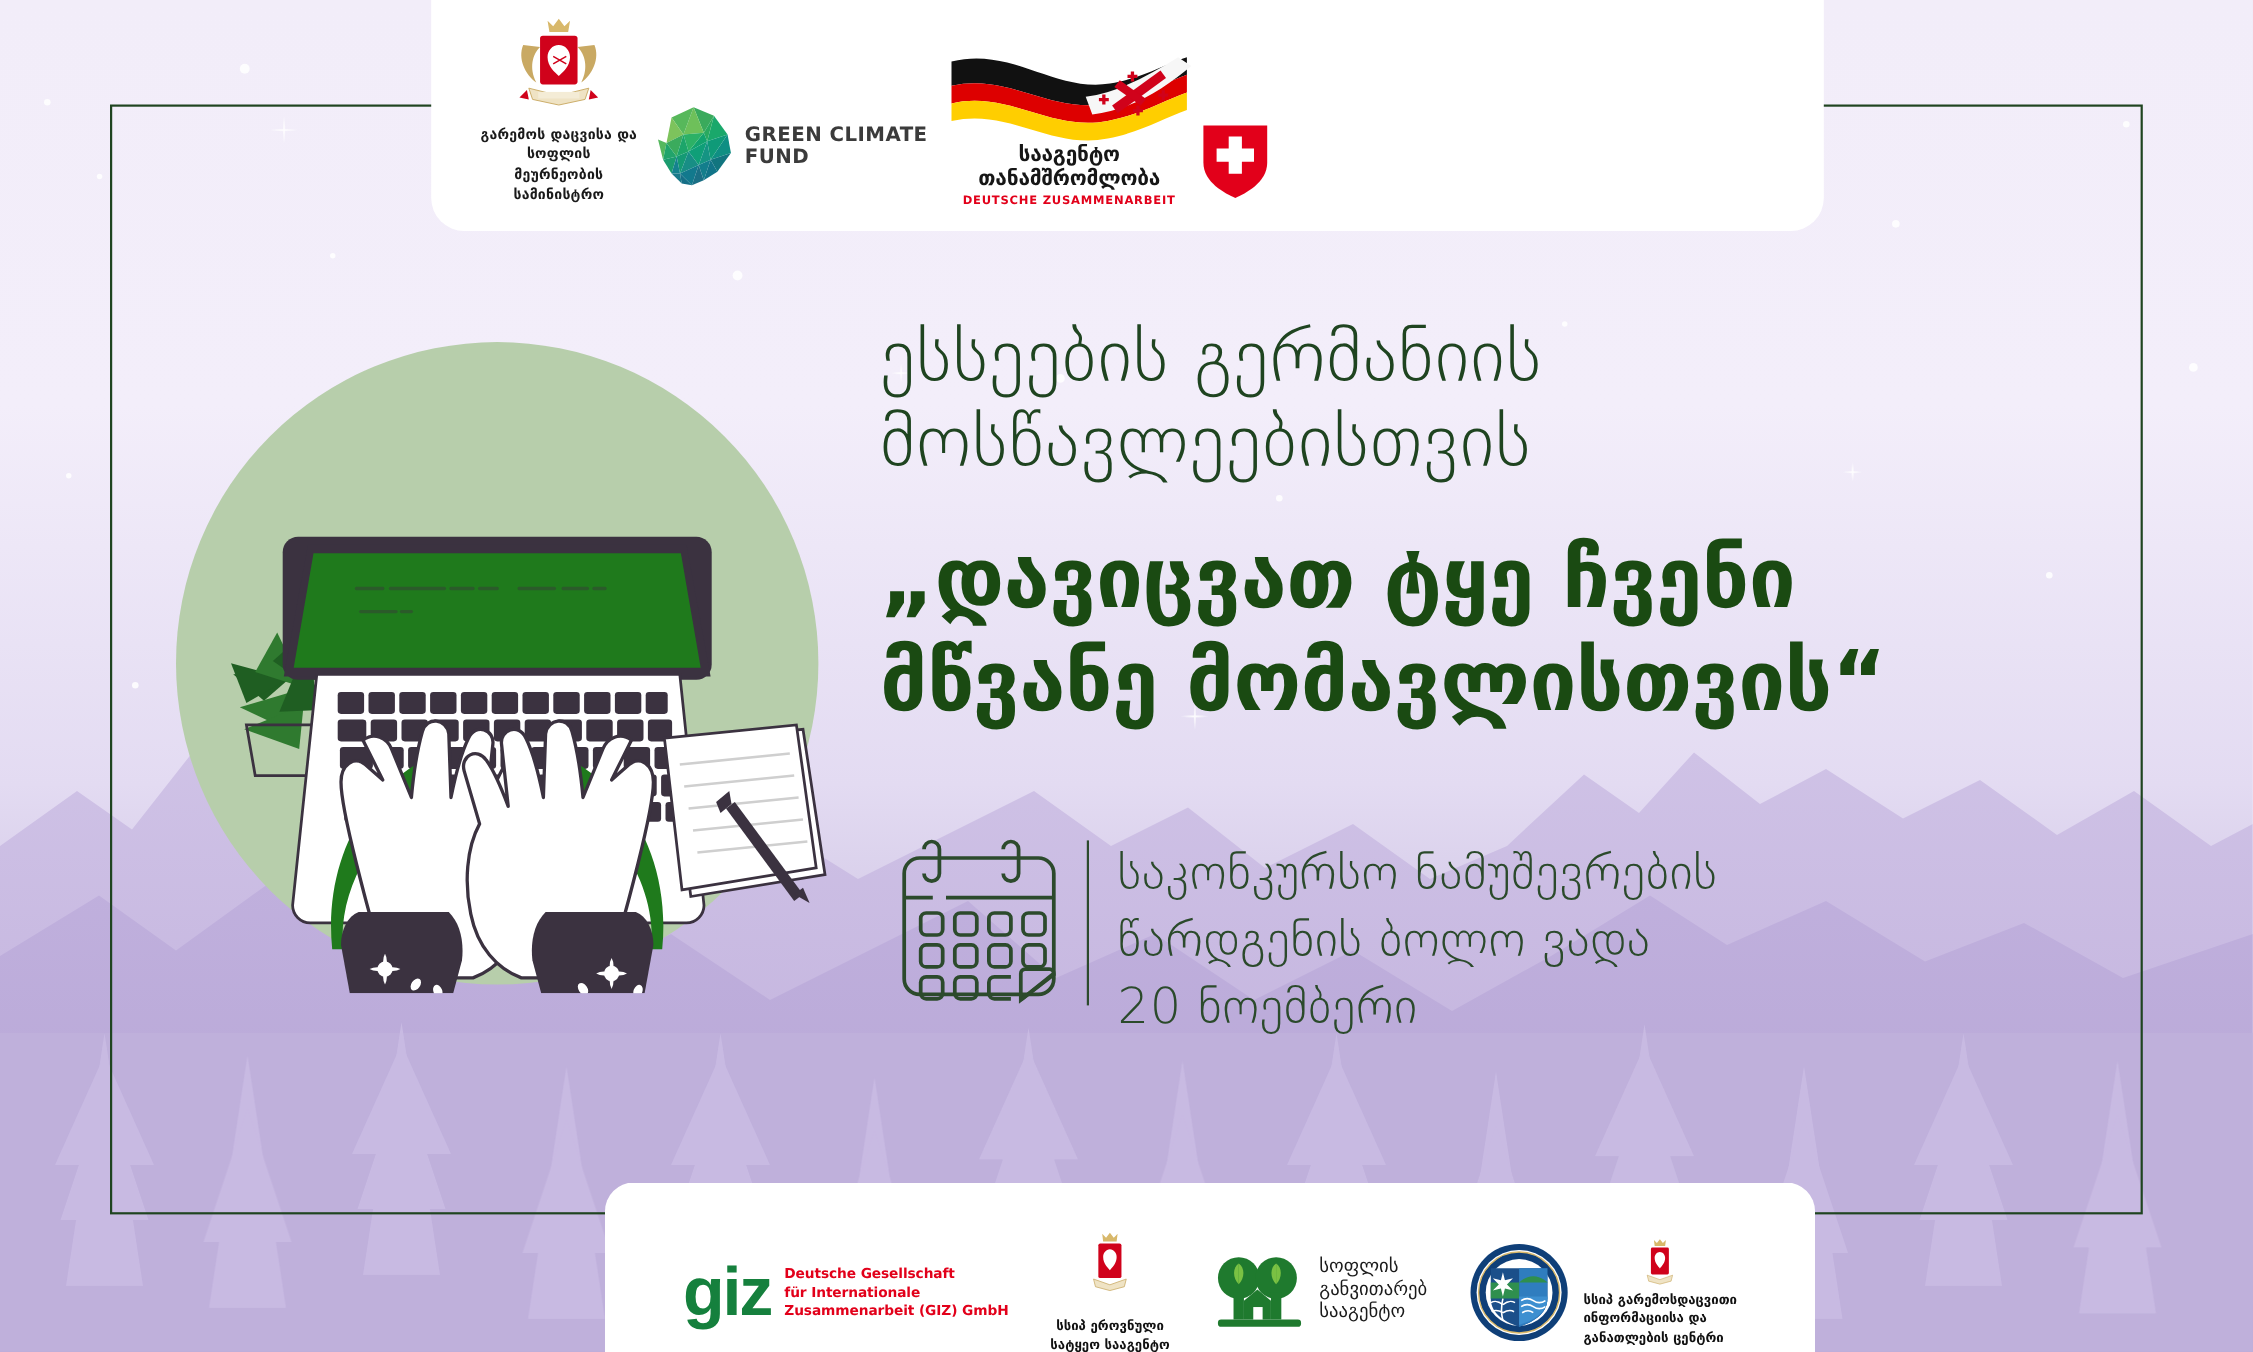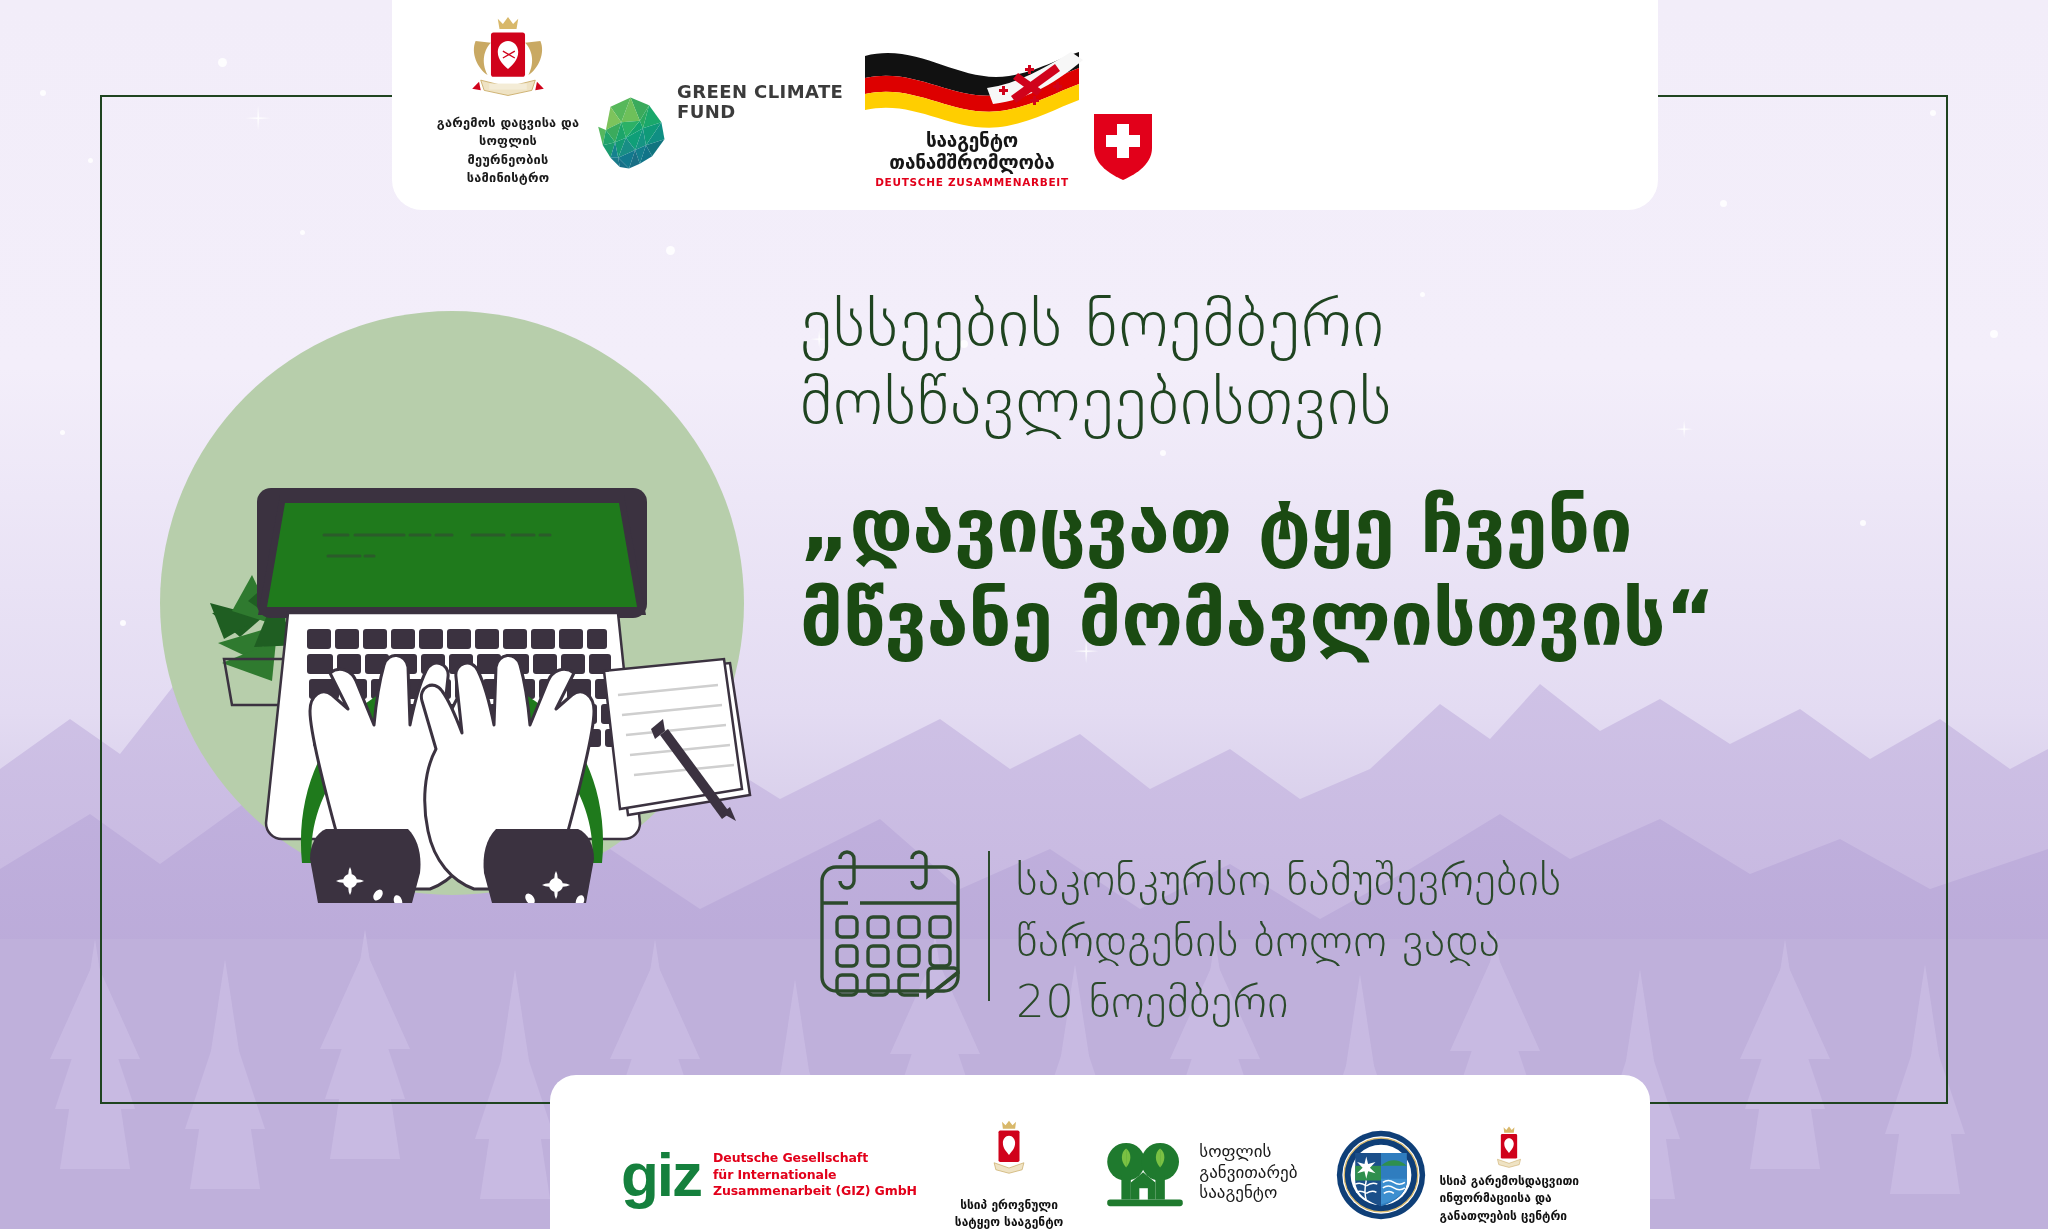--- a/index.html
+++ b/index.html
@@ -49,21 +49,21 @@
 
   
   .gov-logo { width:200px; padding-left:32px; }
   .gov-emblem { width:86px; height:92px; margin:0 auto 10px; display:block; }
   .gov-text {
     font-size:12.8px; font-weight:bold; color:#1a1a1a; text-align:center;
     line-height:1.45; letter-spacing:.2px; white-space:pre-line;
   }
 
   
-  .gcf { display:flex; align-items:flex-start; gap:8px; width:260px; justify-content:center; padding-bottom:4px;}
+  .gcf { display:flex; align-items:center; gap:8px; width:260px; justify-content:center; padding-bottom:4px;}
   .gcf-text { font-size:18px; font-weight:bold; color:#3b3b3b; line-height:1.12; letter-spacing:.4px; }
 
   
   .gerco { width:240px; text-align:center; }
   .gerco-text1 { font-size:19px; font-weight:bold; color:#161616; line-height:1.12; letter-spacing:-.2px; white-space:pre-line;}
   .gerco-text2 { font-size:10.5px; font-weight:bold; color:#e2001a; letter-spacing:.7px; margin-top:3px;}
 
   
   .swiss { display:flex; gap:14px; width:430px; align-items:flex-start; padding-bottom:6px;}
   .swiss-lines { font-size:15px; color:#2e2e2e; line-height:1.42; white-space:pre-line; }
@@ -96,21 +96,21 @@
     font-size:67px; color:#1f4420; line-height:1.16; letter-spacing:1px;
     font-weight:300; font-family:"DejaVu Sans","Liberation Sans",sans-serif;
     white-space:pre-line;
   }
   .headline {
     margin-top:40px;
     font-size:76px; font-weight:bold; color:#1a4a12; line-height:1.22;
     letter-spacing:-.5px; white-space:pre-line;
   }
   .deadline-row {
-    position:absolute; left:810px; top:845px; display:flex; align-items:flex-start; gap:0;
+    position:absolute; left:810px; top:758px; display:flex; align-items:flex-start; gap:0;
   }
   .cal-icon { width:160px; height:165px; flex:0 0 auto; }
   .divider { width:2px; background:#2c4a2c; height:150px; margin:6px 26px 0 18px; flex:0 0 auto;}
   .deadline-text {
     font-size:45px; color:#2b4a2b; line-height:1.36; font-weight:300; letter-spacing:.5px;
     white-space:pre-line; padding-top:4px;
   }
 </style>
 </head>
 <body>
@@ -456,21 +456,21 @@
       <line x1="478" y1="452" x2="578" y2="442"></line>
       <line x1="482" y1="472" x2="582" y2="462"></line>
     </g>
     <path d="M508 432 l8 -6 l62 84 l-8 6 Z" fill="#3b3240"></path>
     <path d="M503 436 l10 -8 l-2 -12 l-12 10 Z" fill="#3b3240"></path>
     <path d="M570 510 l8 -6 l6 14 Z" fill="#3b3240"></path>
   </g>
 </svg>
 
 <div class="content">
-  <div class="kicker">ესსეების ნოემბერი
+  <div class="kicker">ესსეების გერმანიის
 მოსწავლეებისთვის</div>
   <div class="headline">„დავიცვათ ტყე ჩვენი
 მწვანე მომავლისთვის“</div>
 </div>
 
 <div class="deadline-row">
   <svg class="cal-icon" viewBox="0 0 160 165">
     <g fill="none" stroke="#2c4a2c" stroke-width="3.4">
       <path d="M30 14 a7 7 0 0 1 14 0 v22 a7 7 0 0 1 -14 0"></path>
       <path d="M102 14 a7 7 0 0 1 14 0 v22 a7 7 0 0 1 -14 0"></path>

